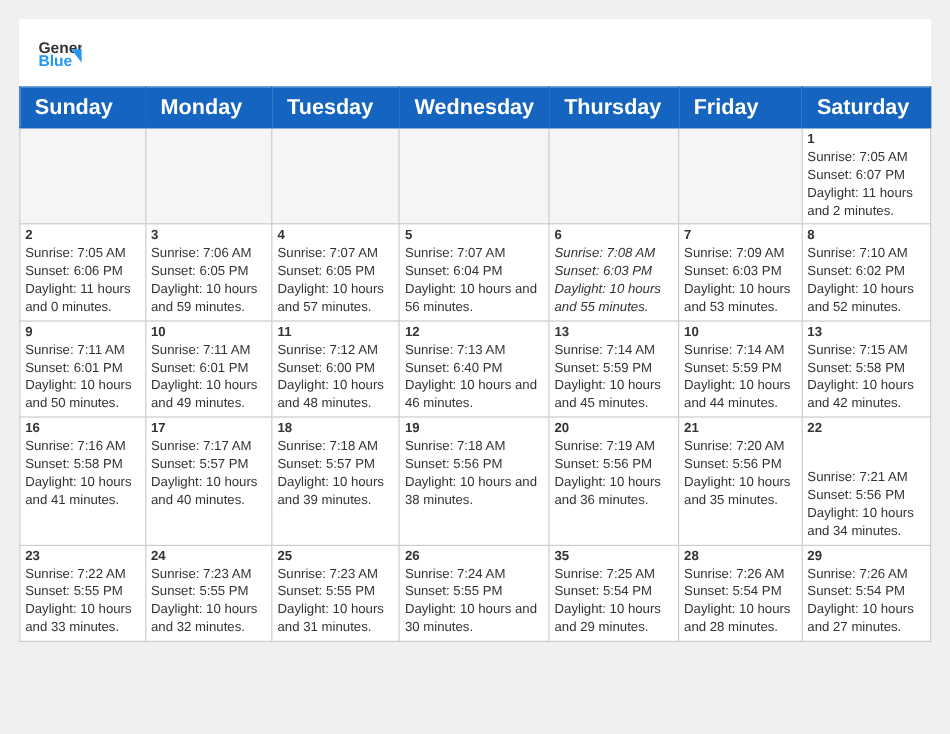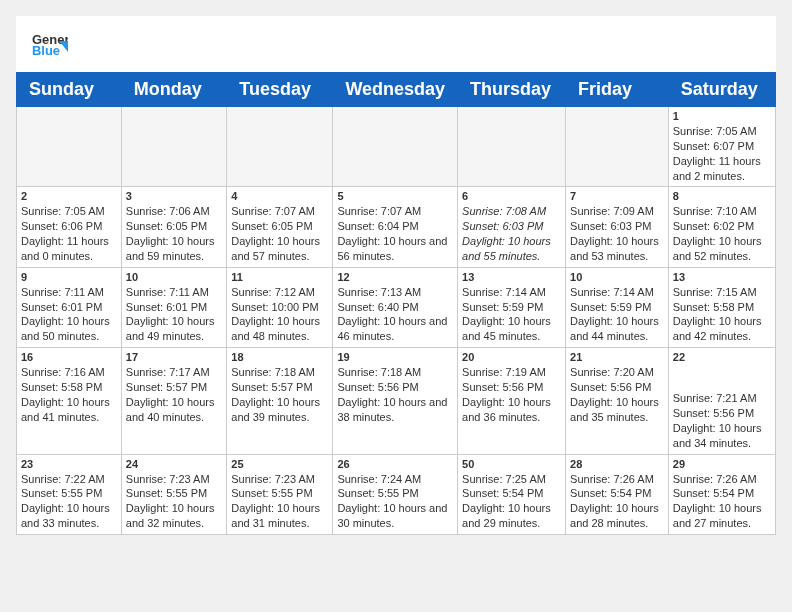--- a/index.html
+++ b/index.html
@@ -186,21 +186,21 @@
           </td>
           <td>
             <span class="day-num">10</span>
             <div class="day-info" style="white-space: pre-line;">Sunrise: 7:11 AM
 Sunset: 6:01 PM
 Daylight: 10 hours and 49 minutes.</div>
           </td>
           <td>
             <span class="day-num">11</span>
             <div class="day-info" style="white-space: pre-line;">Sunrise: 7:12 AM
-Sunset: 10:00 PM
+Sunset: 6:00 PM
 Daylight: 10 hours and 48 minutes.</div>
           </td>
           <td>
             <span class="day-num">12</span>
             <div class="day-info" style="white-space: pre-line;">Sunrise: 7:13 AM
 Sunset: 6:40 PM
 Daylight: 10 hours and 46 minutes.</div>
           </td>
           <td>
             <span class="day-num">13</span>
@@ -284,21 +284,21 @@
 Sunset: 5:55 PM
 Daylight: 10 hours and 31 minutes.</div>
           </td>
           <td>
             <span class="day-num">26</span>
             <div class="day-info" style="white-space: pre-line;">Sunrise: 7:24 AM
 Sunset: 5:55 PM
 Daylight: 10 hours and 30 minutes.</div>
           </td>
           <td>
-            <span class="day-num">50</span>
+            <span class="day-num">35</span>
             <div class="day-info" style="white-space: pre-line;">Sunrise: 7:25 AM
 Sunset: 5:54 PM
 Daylight: 10 hours and 29 minutes.</div>
           </td>
           <td>
             <span class="day-num">28</span>
             <div class="day-info" style="white-space: pre-line;">Sunrise: 7:26 AM
 Sunset: 5:54 PM
 Daylight: 10 hours and 28 minutes.</div>
           </td>

